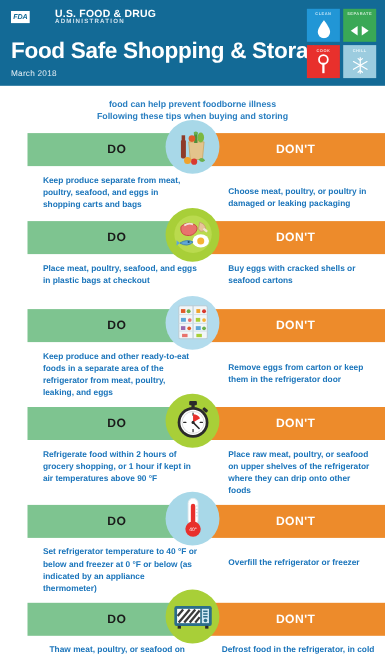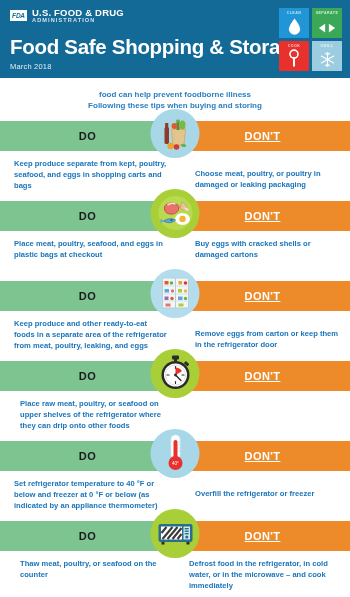--- a/index.html
+++ b/index.html
@@ -23,21 +23,21 @@
     width: 17px; height: 11px;
     background: #ffffff;
     color: #136a96;
     font-size: 6.5px;
     font-weight: bold;
     letter-spacing: -0.2px;
     display: flex; align-items: center; justify-content: center;
     font-style: italic;
     flex: none;
   }
-  .fda-words { line-height: 1.05; }
+  .fda-words { line-height: 1.05; margin-left: 18px; }
   .fda-line1 {
     color: #ffffff; font-size: 9.5px; font-weight: bold;
     letter-spacing: 0.2px;
   }
   .fda-line2 {
     color: #cfe2ee; font-size: 5.6px; font-weight: bold;
     letter-spacing: 1.1px;
   }
   .main-title {
     color: #ffffff;
@@ -88,38 +88,38 @@
     text-align: center;
     color: #2a7fc1;
     font-size: 8px;
     font-weight: bold;
     line-height: 1.42;
     padding: 11px 40px 9px 40px;
   }
 
   
   .rows { position: relative; }
-  .row { position: relative; }
+  .row { position: relative; padding-left: 25px; }
   .bar {
     display: flex;
     height: 30px;
   }
   .bar-half {
     width: 50%;
     display: flex; align-items: center; justify-content: center;
   }
   .bar-do { background: #7ec490; }
   .bar-dont { background: #ed8b2b; }
   .bar-label {
     font-size: 11px;
     font-weight: bold;
     color: #1a1a1a;
     letter-spacing: 0.4px;
   }
-  .bar-dont .bar-label { color: #ffffff; text-decoration: underline; }
+  .bar-dont .bar-label { color: #ffffff; }
 
   .texts {
     display: flex;
     padding: 7px 0 8px 0;
     min-height: 50px;
   }
   .text-col {
     width: 50%;
     color: #1b75bb;
     font-size: 7.6px;
@@ -226,21 +226,21 @@
           <rect x="21" y="8" width="3" height="9" fill="#4f8f3a"></rect>
           <ellipse cx="22.5" cy="8" rx="2" ry="1.4" fill="#6bb04e"></ellipse>
           <ellipse cx="27" cy="12" rx="3" ry="4.5" fill="#7bb83f"></ellipse>
           <circle cx="19" cy="13" r="3" fill="#e05b2a"></circle>
           <circle cx="15" cy="33" r="3.2" fill="#f0a32c"></circle>
           <circle cx="21" cy="34" r="2.8" fill="#d8392f"></circle>
           <path d="M25 32 q4 -3 6 1 q-3 3 -6 -1 Z" fill="#6bb04e"></path>
         </svg>
       </div>
       <div class="texts">
-        <div class="text-col text-do">Keep produce separate from kept, poultry, seafood, and eggs in shopping carts and bags</div>
+        <div class="text-col text-do">Keep produce separate from meat, poultry, seafood, and eggs in shopping carts and bags</div>
         <div class="text-col text-dont pad-mid">Choose meat, poultry, or poultry in damaged or leaking packaging</div>
       </div>
     </div>
 
     <div class="row">
       <div class="bar">
         <div class="bar-half bar-do">
           <span class="bar-label">DO</span>
         </div>
         <div class="bar-half bar-dont">
@@ -256,21 +256,21 @@
           <rect x="29" y="15" width="4.5" height="2.2" rx="1" fill="#f0e4cf" transform="rotate(35 31 16)"></rect>
           <ellipse cx="27" cy="26" rx="7.5" ry="6" fill="#ffffff"></ellipse>
           <circle cx="27" cy="26" r="3.2" fill="#f5b335"></circle>
           <path d="M8 28 q6 -4 12 -1 q-5 5 -12 1 Z" fill="#5fa7d9" stroke="#3b7eb0" stroke-width="0.8"></path>
           <path d="M8 28 l-3 -2.5 l0 5 Z" fill="#5fa7d9"></path>
           <circle cx="16" cy="27" r="1" fill="#1d4f74"></circle>
         </svg>
       </div>
       <div class="texts">
         <div class="text-col text-do">Place meat, poultry, seafood, and eggs in plastic bags at checkout</div>
-        <div class="text-col text-dont">Buy eggs with cracked shells or damaged cartons</div>
+        <div class="text-col text-dont">Buy eggs with cracked shells or seafood cartons</div>
       </div>
     </div>
 
     <div class="row">
       <div class="bar">
         <div class="bar-half bar-do">
           <span class="bar-label">DO</span>
         </div>
         <div class="bar-half bar-dont">
           <span class="bar-label">DON'T</span>
@@ -327,20 +327,21 @@
             <line x1="20" y1="30.5" x2="20" y2="28.5"></line>
             <line x1="11.5" y1="22" x2="13.5" y2="22"></line>
           </g>
           <path d="M20 22 L20 14.5 A7.5 7.5 0 0 1 26.4 18.2 Z" fill="#e8302c"></path>
           <line x1="20" y1="22" x2="25.5" y2="27.5" stroke="#2b2b2b" stroke-width="1.4" stroke-linecap="round"></line>
           <circle cx="20" cy="22" r="1.4" fill="#2b2b2b"></circle>
           <rect x="29" y="9" width="5" height="3" rx="1" fill="#2b2b2b" transform="rotate(42 31 10)"></rect>
         </svg>
       </div>
       <div class="texts">
+        <div class="text-col text-do">Refrigerate food within 2 hours of grocery shopping, or 1 hour if kept in air temperatures above 90 °F</div>
         <div class="text-col text-dont">Place raw meat, poultry, or seafood on upper shelves of the refrigerator where they can drip onto other foods</div>
       </div>
     </div>
 
     <div class="row">
       <div class="bar">
         <div class="bar-half bar-do">
           <span class="bar-label">DO</span>
         </div>
         <div class="bar-half bar-dont">

